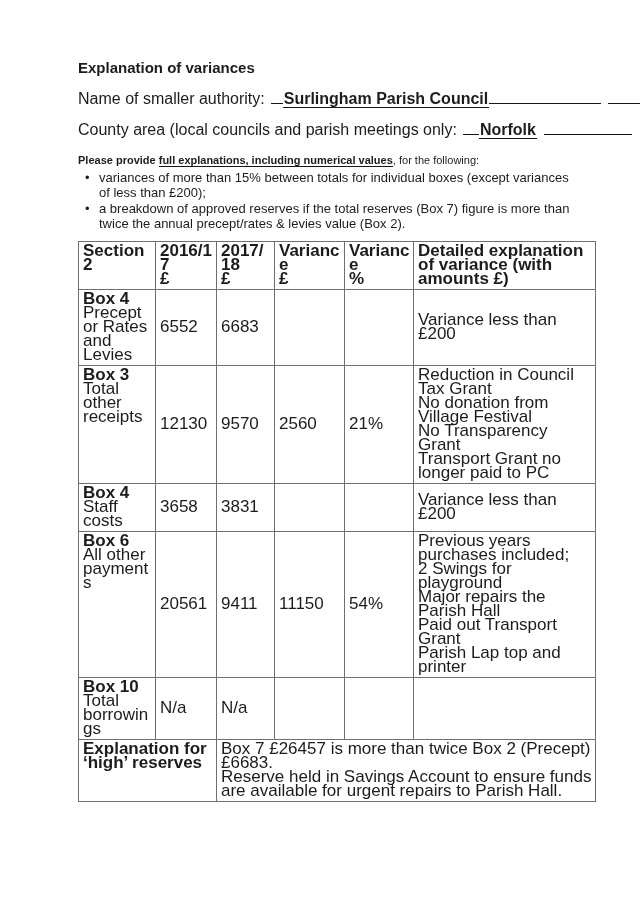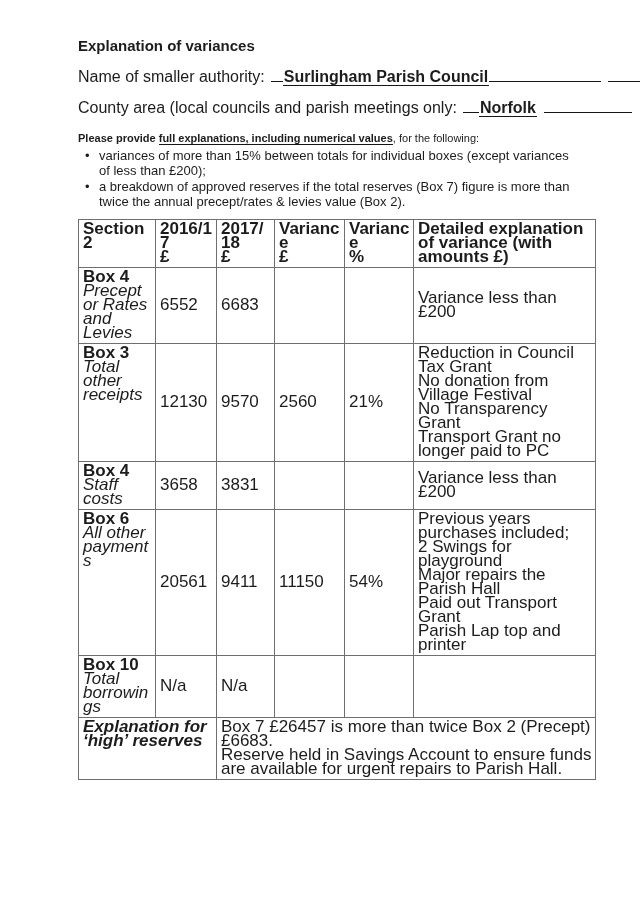--- a/index.html
+++ b/index.html
@@ -11,21 +11,21 @@
     width: 640px;
     height: 904px;
     font-family: "Liberation Sans", sans-serif;
     color: #1c1c1c;
     overflow: hidden;
   }
   .page {
     box-sizing: border-box;
     width: 640px;
     height: 904px;
-    padding: 38px 44px 0 78px;
+    padding: 60px 44px 0 78px;
   }
   .doc-title {
     font-size: 15px;
     line-height: 16px;
     font-weight: bold;
     margin: 0 0 15px 0;
   }
   .field-line {
     font-size: 16px;
     line-height: 15px;
@@ -84,26 +84,25 @@
     text-align: left;
     white-space: pre-line;
   }
   .var-table th.first { text-align: left; }
   .var-table td.num { vertical-align: middle; }
   .var-table td.expl {
     vertical-align: middle;
     white-space: pre-line;
   }
   .boxname { font-weight: bold; }
-  .boxlabel { font-style: italic; }
+  .boxlabel { }
   .foot-label {
     font-weight: bold;
     white-space: pre-line;
     vertical-align: top;
-    font-style: italic;
   }
   .foot-text {
     white-space: pre-line;
     vertical-align: top;
   }
 </style>
 </head>
 <body>
 
 <div class="page">

